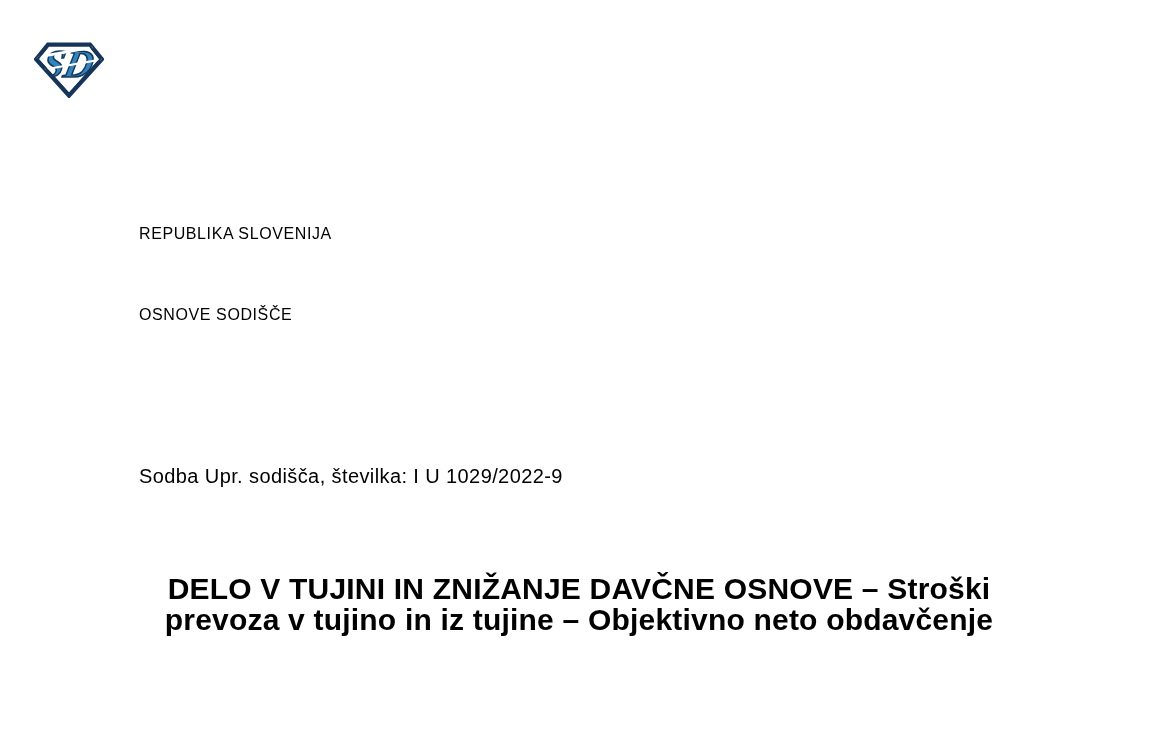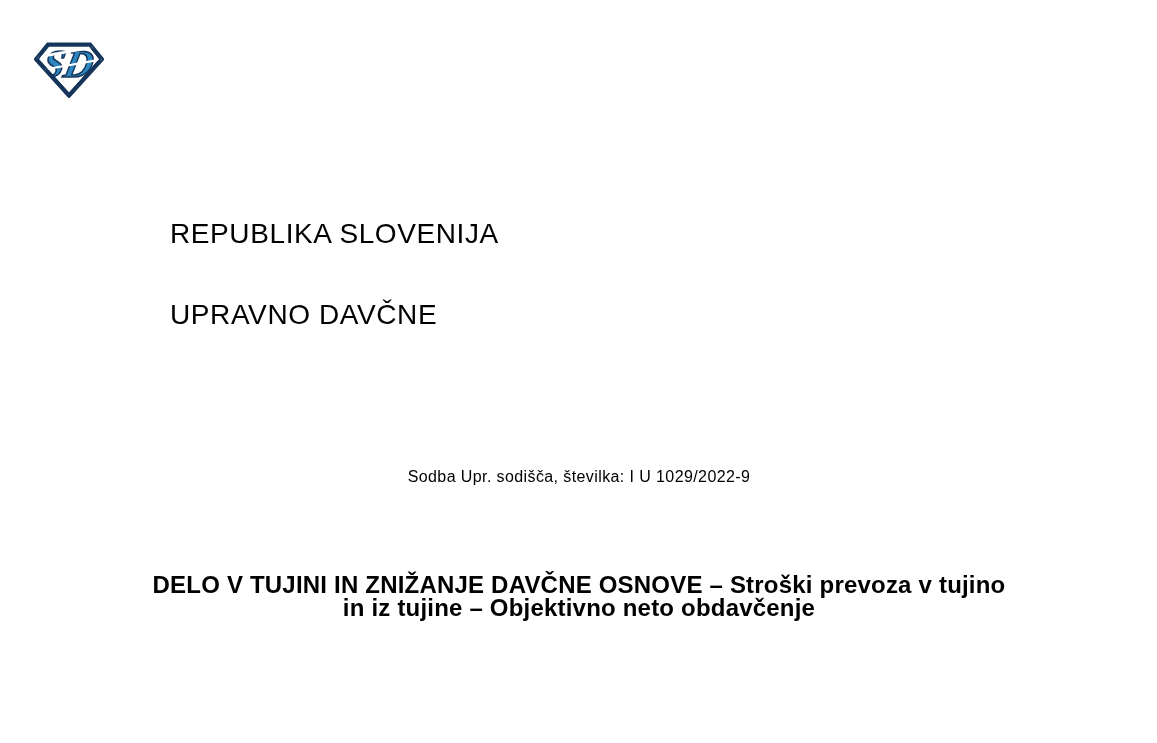--- a/index.html
+++ b/index.html
@@ -22,38 +22,36 @@
   }
   .logo svg { width: 100%; height: 100%; display: block; }
   .content {
     position: absolute;
     left: 139px;
     right: 138px;
     top: 0;
   }
   .header-block {
     margin-top: 166px;
-    font-size: 28px;
+    font-size: 16px;
     line-height: 27px;
     letter-spacing: 0.6px;
     white-space: pre;
-    margin-left: 31px;
   }
   .case-block {
     margin-top: 27px;
-    font-size: 16px;
+    font-size: 20px;
     line-height: 27px;
     letter-spacing: 0.4px;
     white-space: pre;
-    text-align: center;
   }
   .doc-title {
     margin-top: 29px;
-    font-size: 24px;
-    line-height: 23px;
+    font-size: 30px;
+    line-height: 31px;
     font-weight: bold;
     text-align: center;
     letter-spacing: 0.2px;
   }
 </style>
 </head>
 <body>
 
 <div class="logo">
   <svg viewBox="0 0 100 82" aria-hidden="true">
@@ -68,21 +66,21 @@
       <rect x="0" y="14" width="100" height="4" fill="#ffffff" transform="rotate(-10 50 16)"></rect>
       <rect x="0" y="34" width="100" height="3" fill="#ffffff" transform="rotate(-10 50 36)"></rect>
       <path d="M3,27 L20,6 L80,6 L97,27 L50,79 Z" fill="none" stroke="#16355b" stroke-width="6"></path>
     </g>
   </svg>
 </div>
 
 <div class="content">
   <div class="header-block">
     <div>REPUBLIKA SLOVENIJA</div>
-    <div>UPRAVNO DAVČNE</div>
+    <div>OSNOVE SODIŠČE</div>
   </div>
 
   <div class="case-block">
     <div>Sodba Upr. sodišča, številka: I U 1029/2022-9</div>
   </div>
 
   <div class="doc-title">DELO V TUJINI IN ZNIŽANJE DAVČNE OSNOVE – Stroški prevoza v tujino in iz tujine – Objektivno neto obdavčenje</div>
 
 </div>
 

